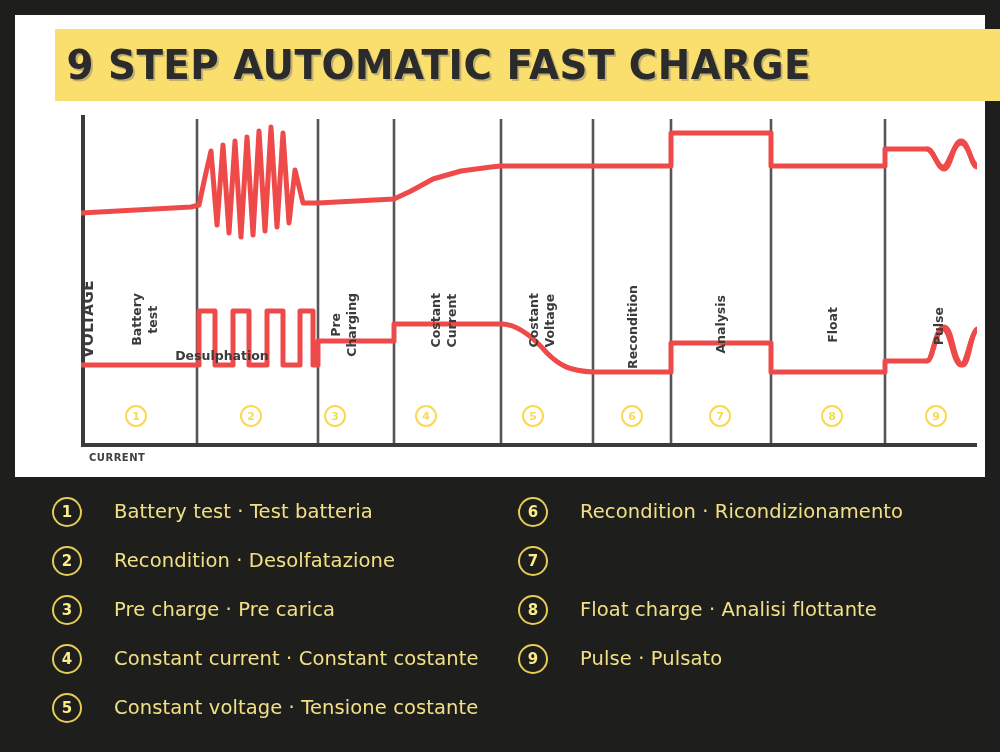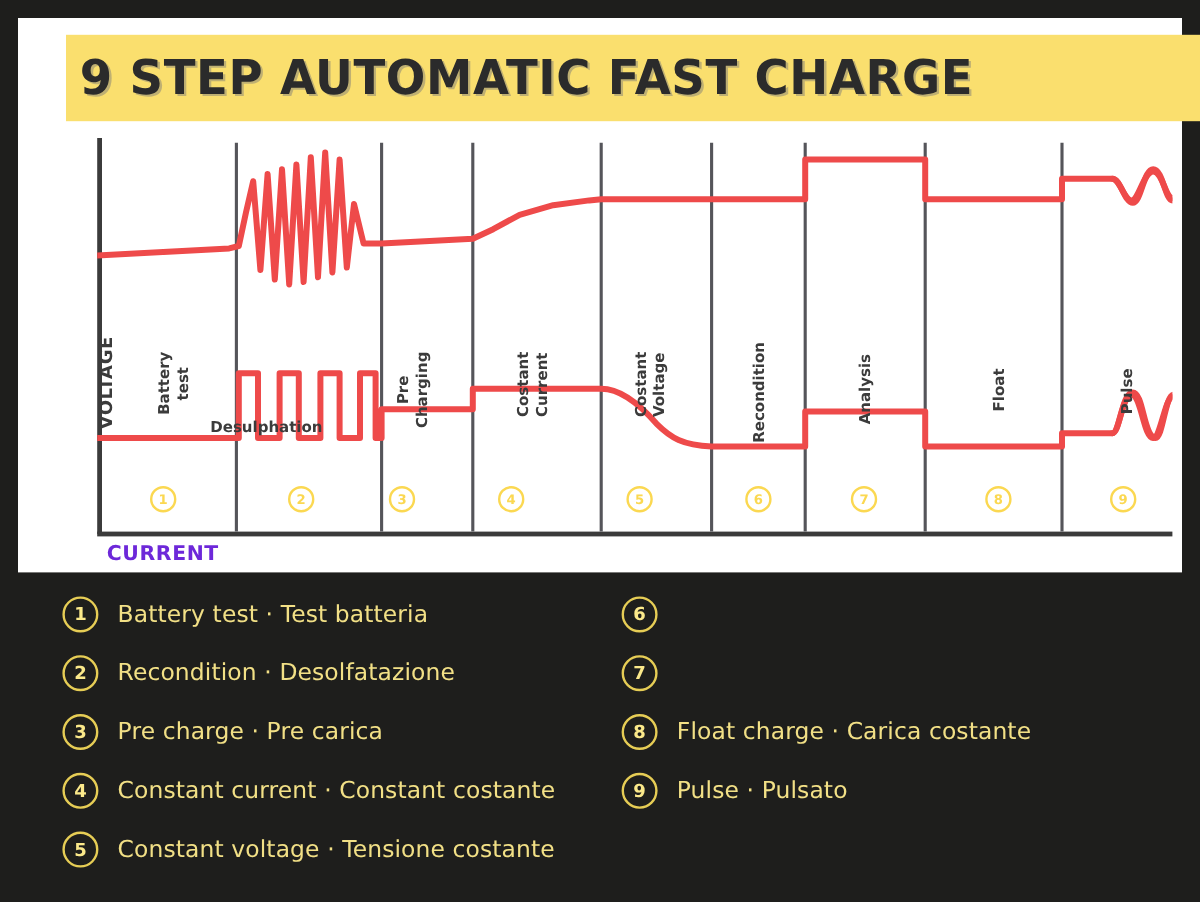--- a/index.html
+++ b/index.html
@@ -73,23 +73,23 @@
     font-size: 15px;
     letter-spacing: 0.5px;
     color: #3b3b3b;
   }
   .x-axis-label {
     position: absolute;
     left: 52px;
     top: 341px;
     font-family: "DejaVu Sans", sans-serif;
     font-weight: bold;
-    font-size: 17px;
+    font-size: 10px;
     letter-spacing: 0.5px;
-    color: #6d28d9;
+    color: #404040;
   }
   .axes {
     position: absolute;
     left: 44px;
     top: 4px;
     width: 896px;
     height: 332px;
   }
   .axis-v {
     position: absolute;
@@ -180,20 +180,21 @@
     justify-content: center;
     box-sizing: border-box;
     margin-right: 16px;
   }
   .legend-text {
     font-family: "DejaVu Sans", sans-serif;
     font-size: 19.5px;
     color: #f2e086;
     letter-spacing: 0.1px;
     white-space: nowrap;
+    margin-left: 16px;
   }
 </style>
 </head>
 <body>
 
 <div class="poster">
 
   <div class="panel">
 
     <div class="banner">
@@ -320,27 +321,28 @@
       </div>
       <div class="legend-item">
         <div class="legend-badge">5</div>
         <div class="legend-text">Constant voltage · Tensione costante</div>
       </div>
     </div>
 
     <div class="legend-col right">
       <div class="legend-item">
         <div class="legend-badge">6</div>
+        <div class="legend-text">Recondition · Ricondizionamento</div>
       </div>
       <div class="legend-item">
         <div class="legend-badge">7</div>
       </div>
       <div class="legend-item">
         <div class="legend-badge">8</div>
-        <div class="legend-text">Float charge · Carica costante</div>
+        <div class="legend-text">Float charge · Analisi flottante</div>
       </div>
       <div class="legend-item">
         <div class="legend-badge">9</div>
         <div class="legend-text">Pulse · Pulsato</div>
       </div>
     </div>
 
   </div>
 
 </div>

